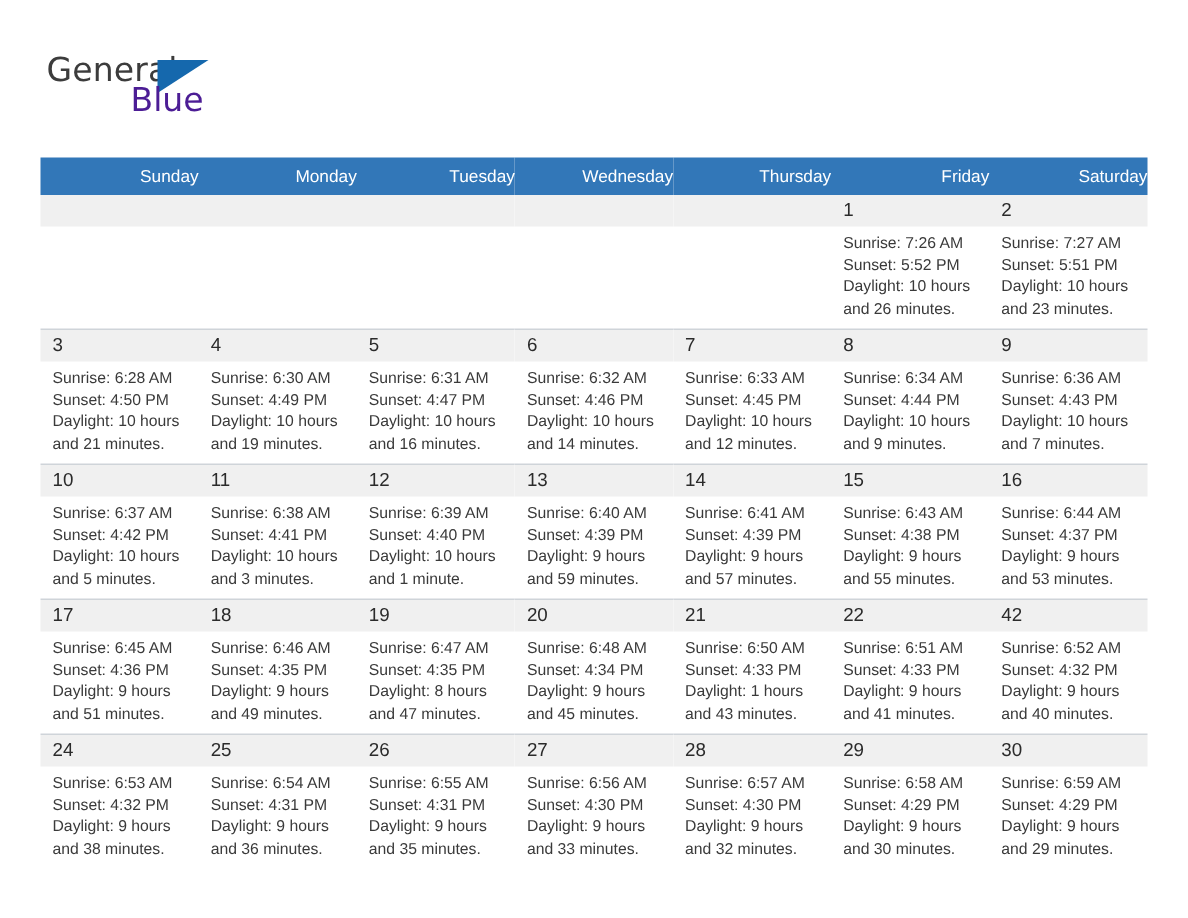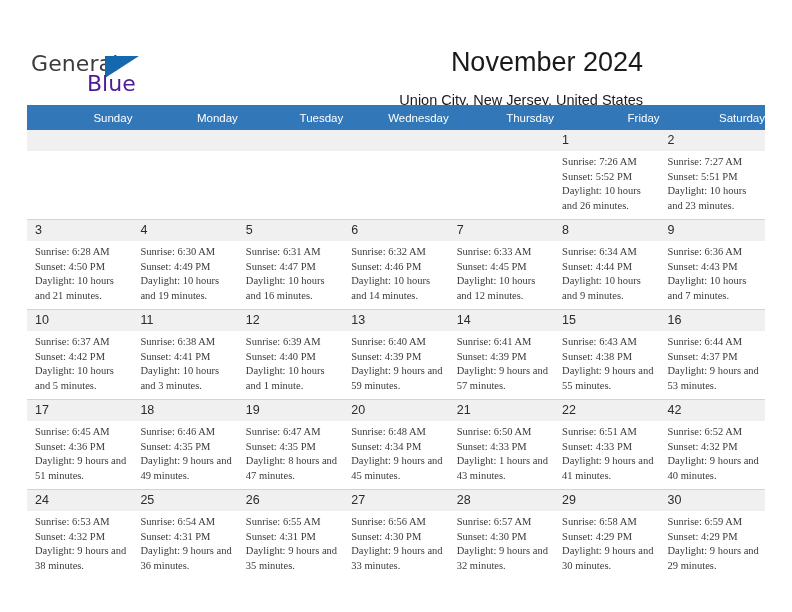--- a/index.html
+++ b/index.html
@@ -18,21 +18,21 @@
     position: relative;
     width: 792px;
     height: 612px;
     box-sizing: border-box;
   }
 
   
   .top-bar {
     position: absolute;
     left: 0;
-    top: 16px;
+    top: 0;
     width: 676px;
     height: 100px;
   }
   .brand {
     position: absolute;
     left: 31px;
     top: 36px;
     width: 180px;
     height: 50px;
   }
@@ -128,21 +128,20 @@
   }
   td.empty .daynum {
     background: #f0f0f0;
     color: transparent;
   }
   .info {
     padding: 4px 6px 0 8px;
     font-size: 10.5px;
     line-height: 14.7px;
     color: #3a3a3a;
-    font-family: Liberation Serif, serif;
   }
   .info div {
     white-space: nowrap;
   }
   .info .dl {
     white-space: normal;
   }
 </style>
 </head>
 <body>
@@ -150,24 +149,20 @@
 <div class="page">
 
   <div class="top-bar">
 
     <div class="brand">
       <span class="brand-general">General</span>
       <span class="brand-tri"></span>
       <span class="brand-blue">Blue</span>
     </div>
 
-    <div class="title-block">
-      <div class="cal-title">November 2024</div>
-      <div class="cal-subtitle">Union City, New Jersey, United States</div>
-    </div>
 
   </div>
 
   <table class="calendar">
     <thead>
       <tr>
         <th>Sunday</th>
         <th>Monday</th>
         <th>Tuesday</th>
         <th>Wednesday</th>

